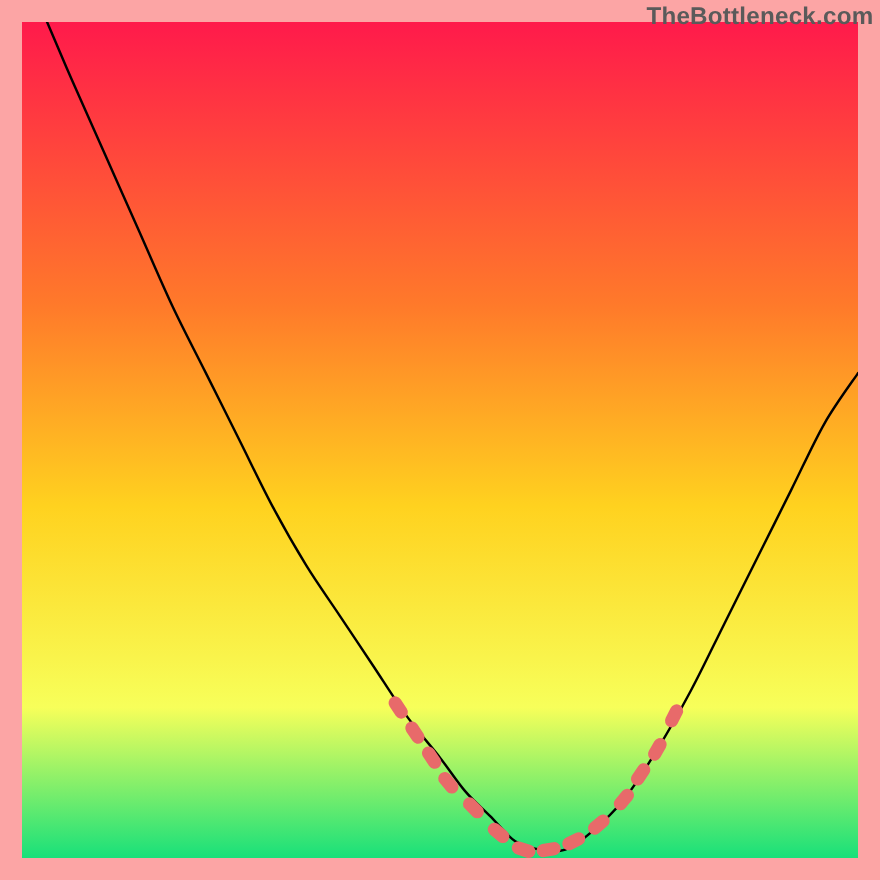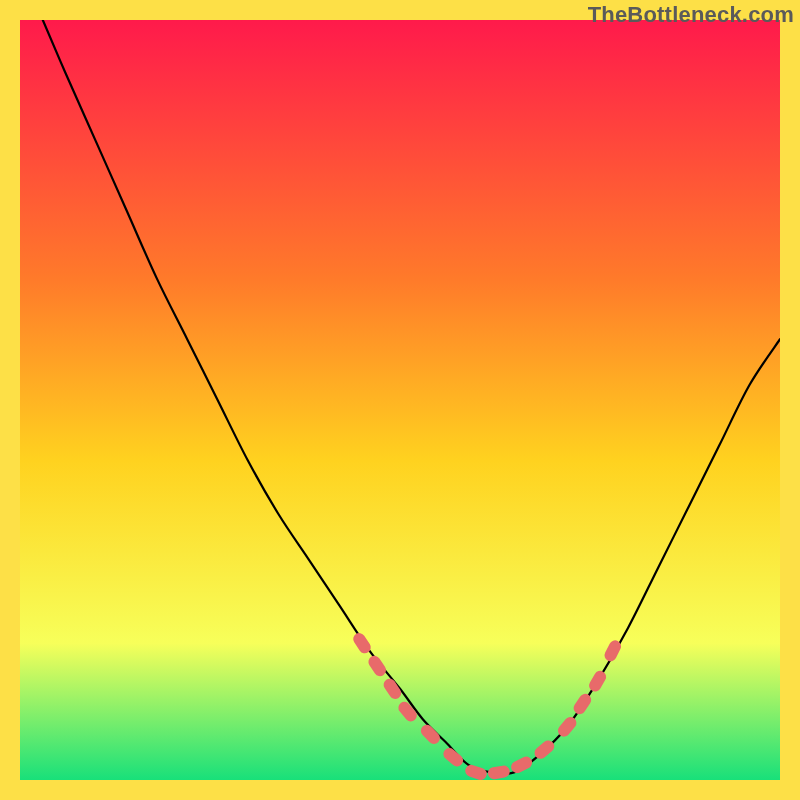--- a/index.html
+++ b/index.html
@@ -1,21 +1,21 @@
 <!DOCTYPE html>
 <html><head>
 <meta charset="utf-8">
 <style>
   * { margin: 0; padding: 0; box-sizing: border-box; }
   html, body { width: 800px; height: 800px; overflow: hidden; background: #000; }
   .frame {
     position: relative;
     width: 800px;
     height: 800px;
-    background: #fde047;
+    background: #fca5a5;
   }
   .plot-area {
     position: absolute;
     left: 20px;
     top: 20px;
     width: 760px;
     height: 760px;
     z-index: 1;
   }
   .watermark {

